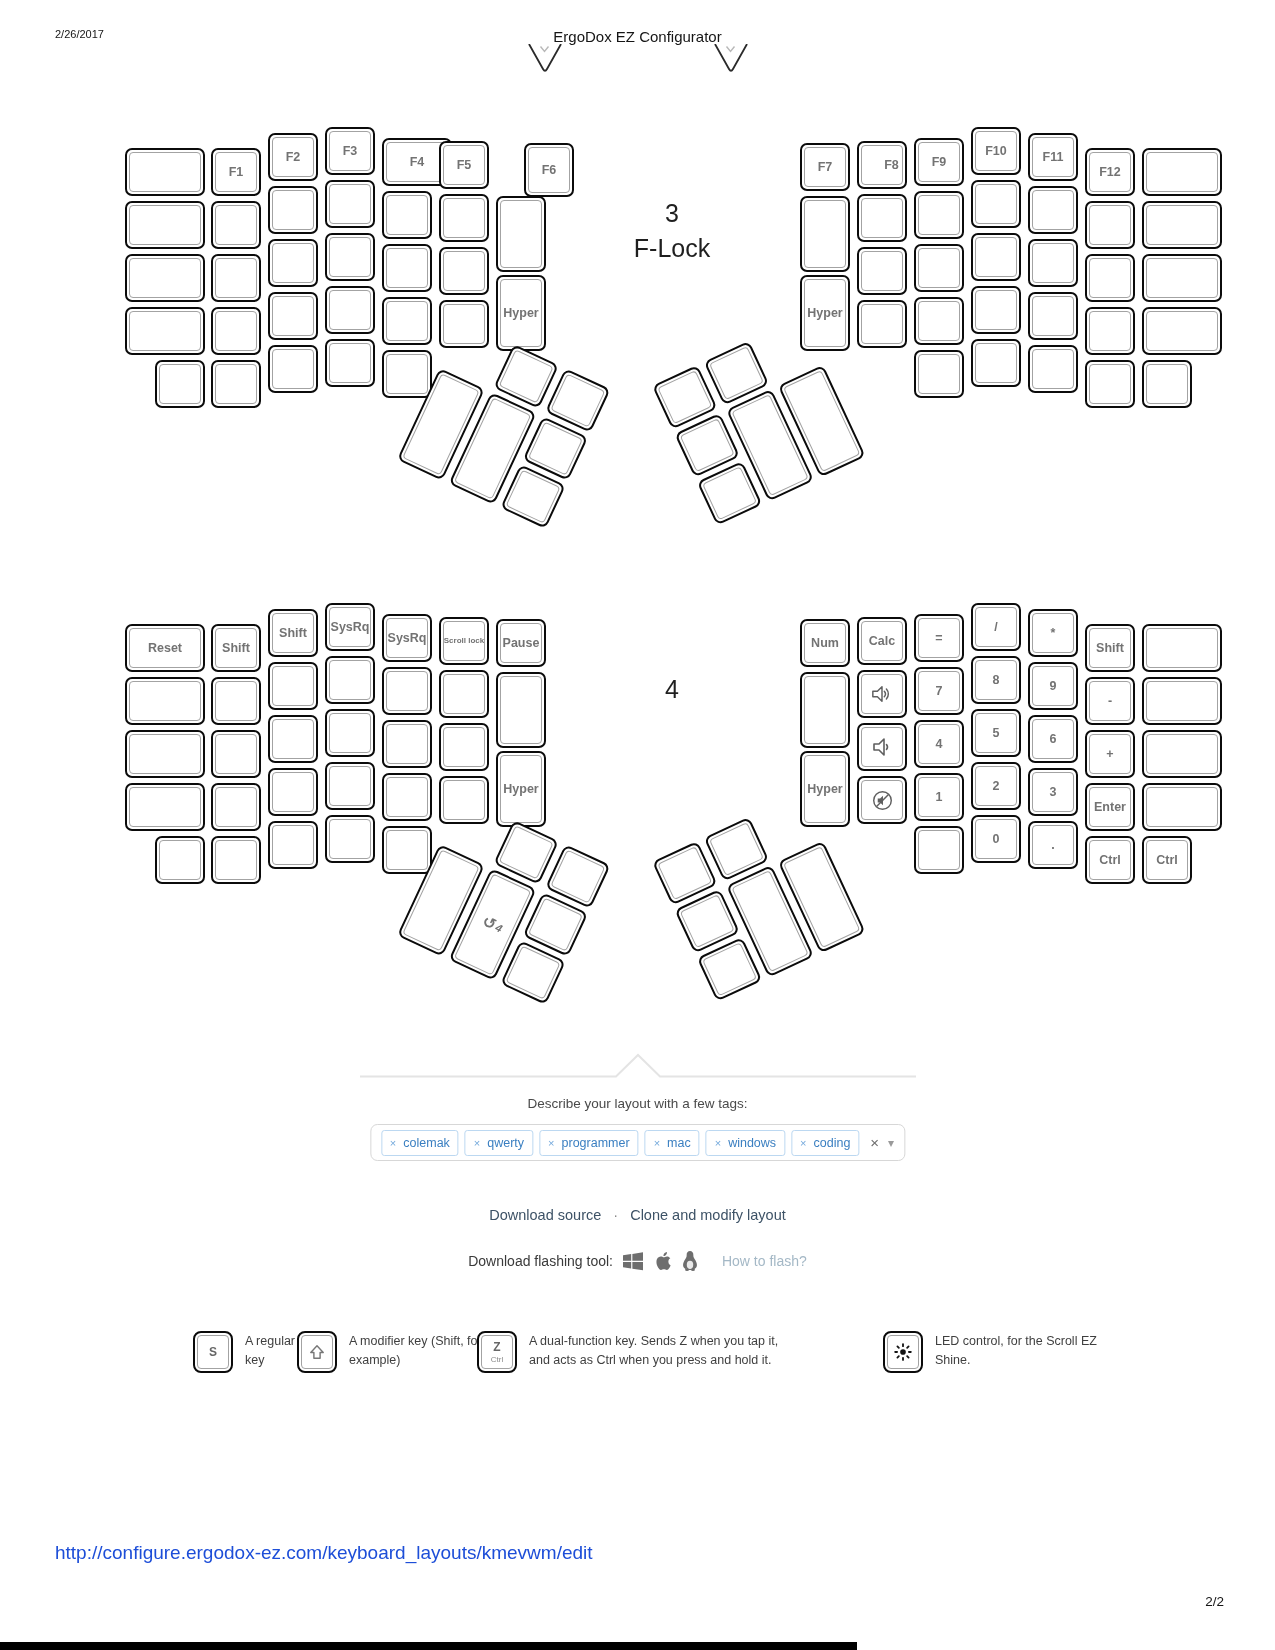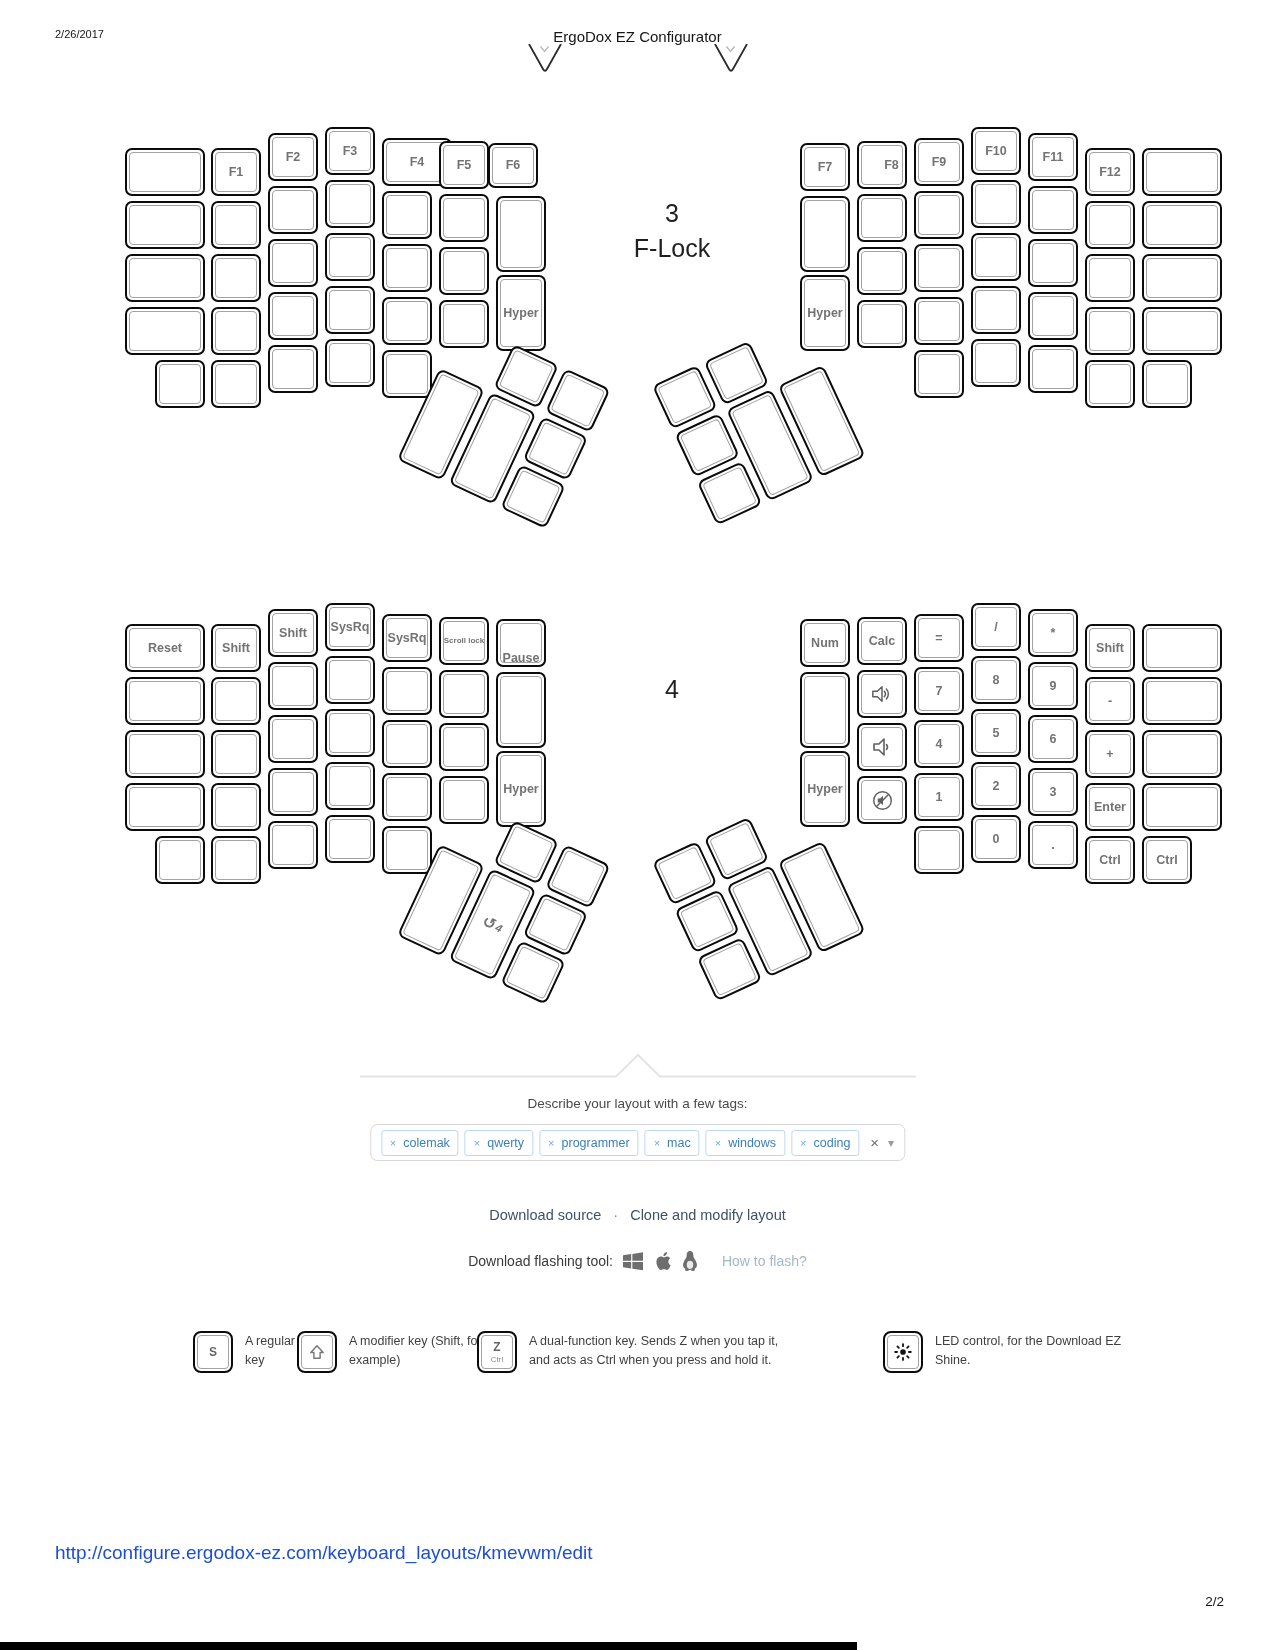--- a/index.html
+++ b/index.html
@@ -180,21 +180,21 @@
       </div>
       <div class="key" style="left: 439px; top: 194px; width: 50px; height: 48px;">
         <span class="klabel"></span>
       </div>
       <div class="key" style="left: 439px; top: 247px; width: 50px; height: 48px;">
         <span class="klabel"></span>
       </div>
       <div class="key" style="left: 439px; top: 300px; width: 50px; height: 48px;">
         <span class="klabel"></span>
       </div>
-      <div class="key" style="left: 488px; top: 143px; width: 50px; height: 45px;">
+      <div class="key" style="left: 524px; top: 143px; width: 50px; height: 54px;">
         <span class="klabel">F6</span>
       </div>
       <div class="key" style="left: 496px; top: 196px; width: 50px; height: 76px;">
         <span class="klabel"></span>
       </div>
       <div class="key" style="left: 496px; top: 275px; width: 50px; height: 76px;">
         <span class="klabel">Hyper</span>
       </div>
       <div class="thumb" style="left: 462px; top: 320px; transform: rotate(25deg);">
         <div class="key" style="left: 57px; top: 0px; width: 50px; height: 48px;">
@@ -412,21 +412,21 @@
       </div>
       <div class="key" style="left: 439px; top: 670px; width: 50px; height: 48px;">
         <span class="klabel"></span>
       </div>
       <div class="key" style="left: 439px; top: 723px; width: 50px; height: 48px;">
         <span class="klabel"></span>
       </div>
       <div class="key" style="left: 439px; top: 776px; width: 50px; height: 48px;">
         <span class="klabel"></span>
       </div>
-      <div class="key" style="left: 496px; top: 619px; width: 50px; height: 48px; justify-content: flex-end;">
+      <div class="key" style="left: 496px; top: 619px; width: 50px; height: 48px;">
         <span class="klabel">Pause</span>
       </div>
       <div class="key" style="left: 496px; top: 672px; width: 50px; height: 76px;">
         <span class="klabel"></span>
       </div>
       <div class="key" style="left: 496px; top: 751px; width: 50px; height: 76px;">
         <span class="klabel">Hyper</span>
       </div>
       <div class="thumb" style="left: 462px; top: 796px; transform: rotate(25deg);">
         <div class="key" style="left: 57px; top: 0px; width: 50px; height: 48px;">
@@ -690,20 +690,20 @@
               <rect x="1.5" y="10.9" width="4.5" height="2.2" rx="1"></rect>
               <rect x="18" y="10.9" width="4.5" height="2.2" rx="1"></rect>
               <rect x="10.9" y="1.5" width="2.2" height="4.5" rx="1" transform="rotate(45 12 12)"></rect>
               <rect x="10.9" y="18" width="2.2" height="4.5" rx="1" transform="rotate(45 12 12)"></rect>
               <rect x="1.5" y="10.9" width="4.5" height="2.2" rx="1" transform="rotate(45 12 12)"></rect>
               <rect x="18" y="10.9" width="4.5" height="2.2" rx="1" transform="rotate(45 12 12)"></rect>
             </g>
           </svg>
       </span>
     </div>
-    <div class="ltext">LED control, for the Download EZ
+    <div class="ltext">LED control, for the Scroll EZ
 Shine.</div>
   </div>
 
   <div class="furl">http://configure.ergodox-ez.com/keyboard_layouts/kmevwm/edit</div>
   <div class="fpage">2/2</div>
   <div class="bbar"></div>
 </div>
 
 </body></html>

